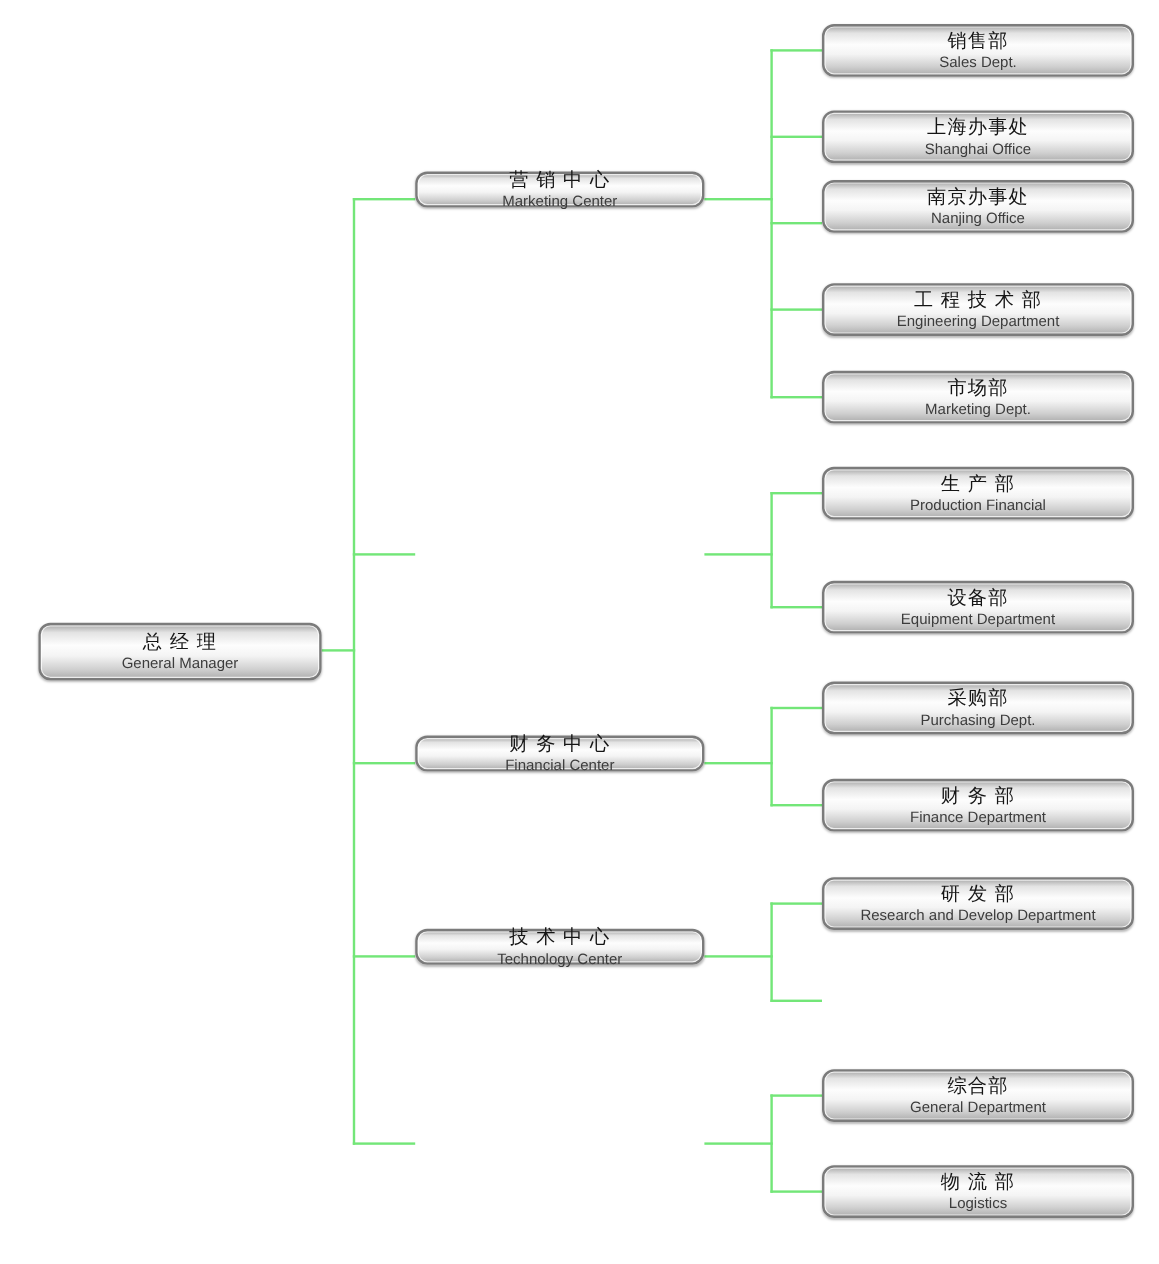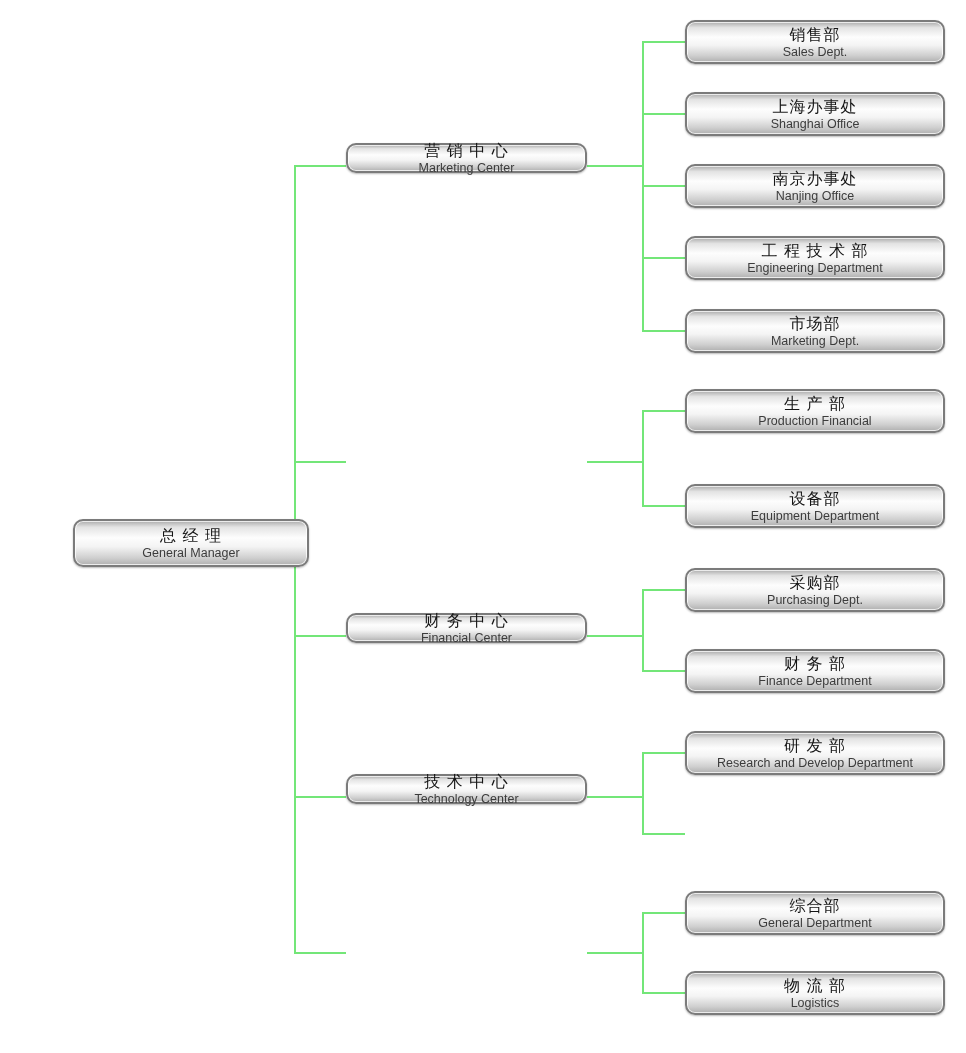--- a/index.html
+++ b/index.html
@@ -24,25 +24,25 @@
   }
   .node .zh{
     color:var(--text-primary,#151515);
     font-size:16px;line-height:20px;letter-spacing:1px;white-space:pre;
   }
   .node .en{
     color:var(--text-secondary,#3c3c3c);
     font-size:12.5px;line-height:15px;white-space:nowrap;
   }
 
-  .b-gm{left:32px;top:519px;width:236px;height:48px;margin-left:41px;}
+  .b-gm{left:32px;top:519px;width:236px;height:48px;}
   .center{left:346px;width:241px;height:30px;}
   .child{left:685px;width:260px;height:44px;}
   .b-c0{top:143px}.b-c1{top:439px}.b-c2{top:613px}.b-c3{top:774px}.b-c4{top:930px}
-  .b-d0{top:20px}.b-d1{top:92px}.b-d2{top:164px}.b-d3{top:236px}.b-d4{top:309px}
+  .b-d0{top:20px}.b-d1{top:92px}.b-d2{top:150px}.b-d3{top:236px}.b-d4{top:309px}
   .b-d5{top:389px}.b-d6{top:484px}
   .b-d7{top:568px}.b-d8{top:649px}
   .b-d9{top:731px}.b-d10{top:812px}
   .b-d11{top:891px}.b-d12{top:971px}
 </style>
 </head>
 <body>
 
 <div class="stage">
 

